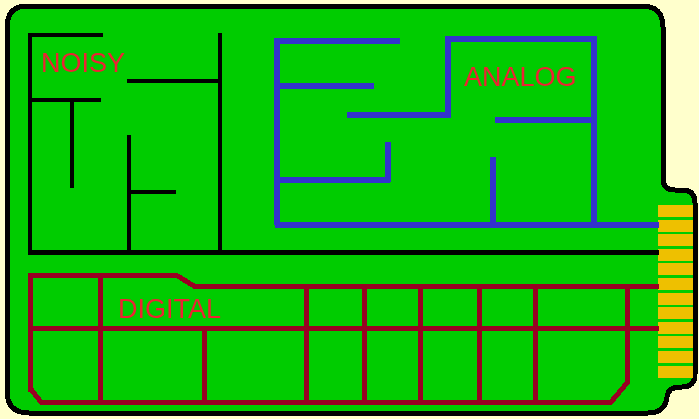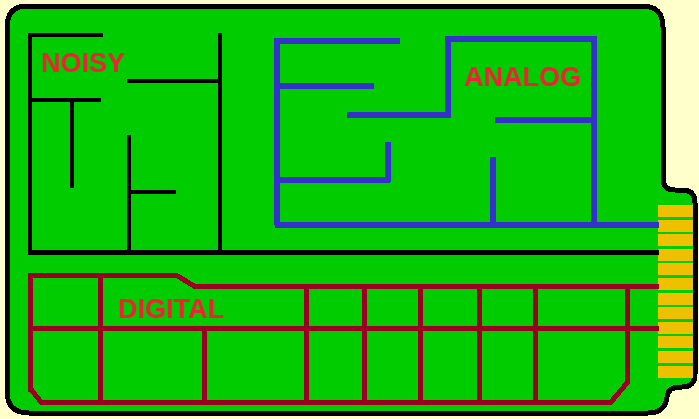--- a/index.html
+++ b/index.html
@@ -12,21 +12,21 @@
     --label_text: #EE2233;
     --connector_fingers: #EEC000;
   }
   * { margin: 0; padding: 0; box-sizing: border-box; }
   html, body {
     width: 699px; height: 419px;
     background: var(--background);
     overflow: hidden;
     font-family: "Liberation Sans", sans-serif;
   }
-  .stage { position: relative; width: 577px; height: 419px; font-weight: bold; }
+  .stage { position: relative; width: 577px; height: 419px; }
   svg { display: block; }
   .region-label {
     font-family: "Liberation Sans", sans-serif;
     font-size: 27px;
     fill: var(--label_text);
   }
 </style>
 </head>
 <body>
 

